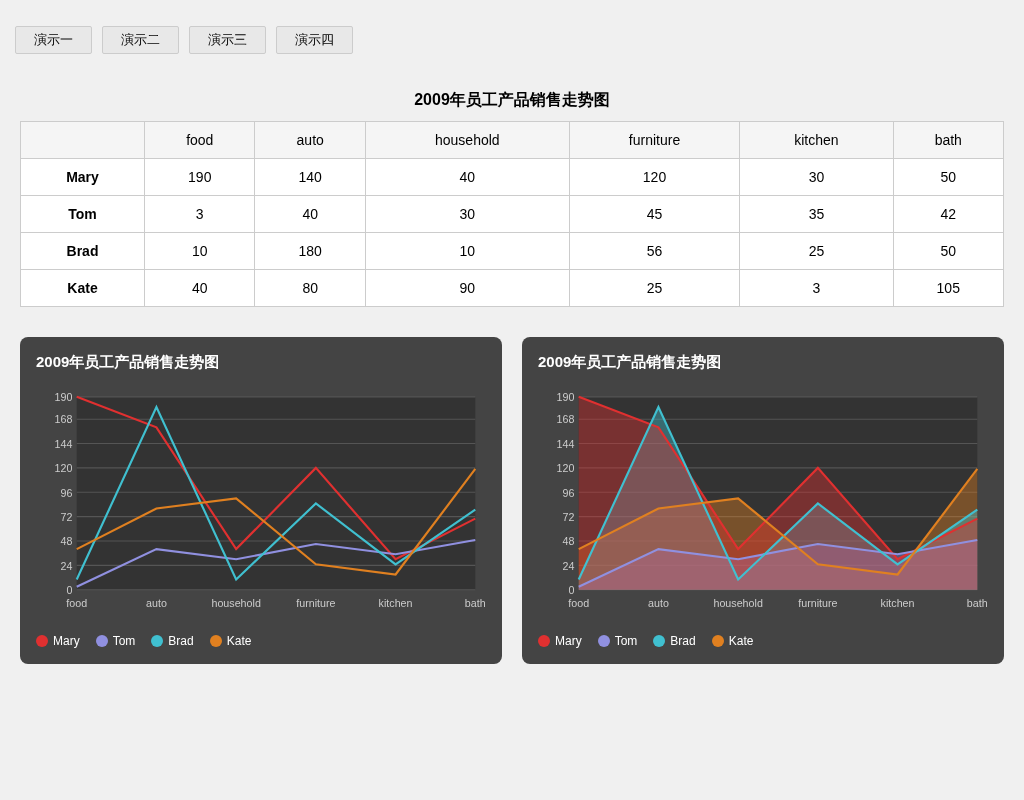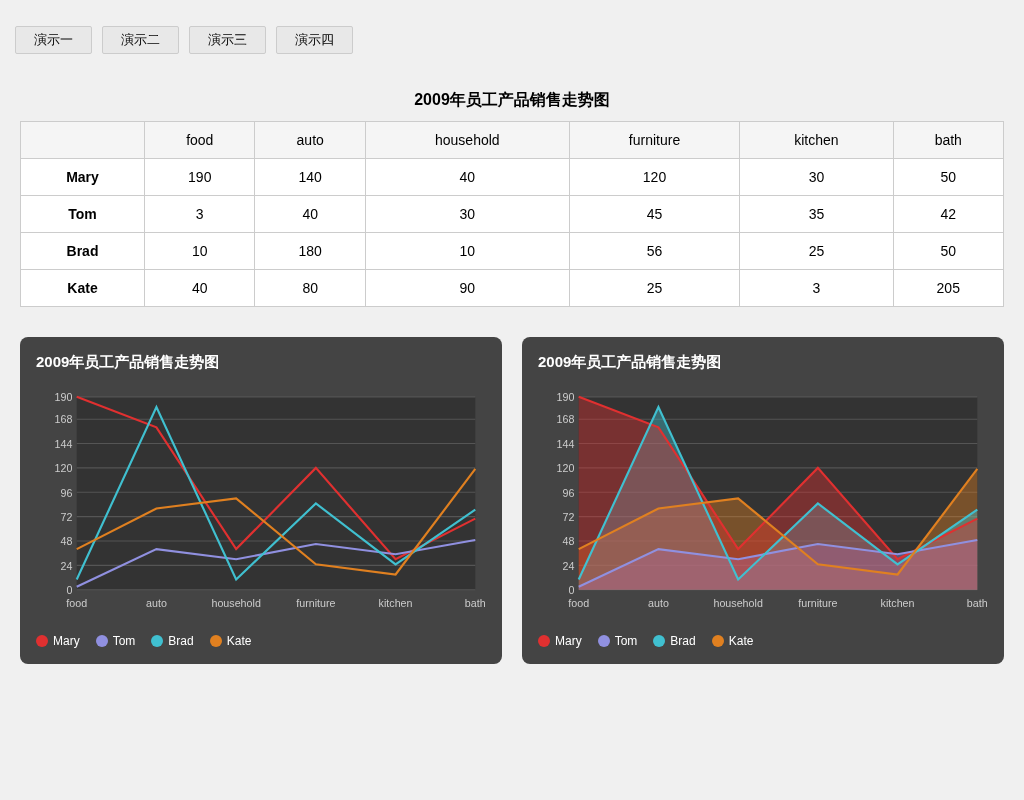--- a/index.html
+++ b/index.html
@@ -92,21 +92,21 @@
           <td>25</td>
           <td>50</td>
         </tr>
         <tr>
           <td>Kate</td>
           <td>40</td>
           <td>80</td>
           <td>90</td>
           <td>25</td>
           <td>3</td>
-          <td>205</td>
+          <td>105</td>
         </tr>
       </tbody>
   </table>
 </div>
 
 <div class="charts-section">
 
   <div class="chart-container">
     <div class="chart-title">2009年员工产品销售走势图</div>
     <div class="chart-area">

